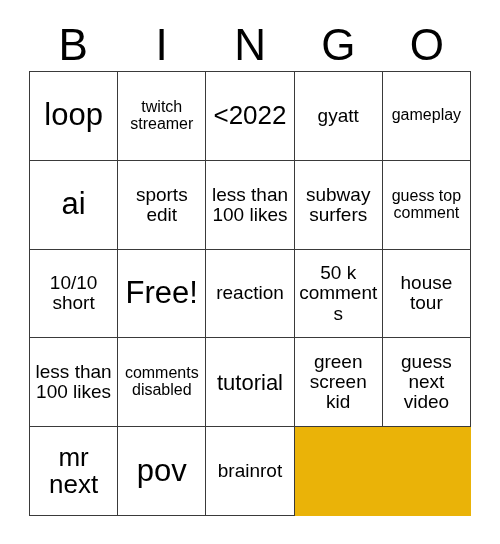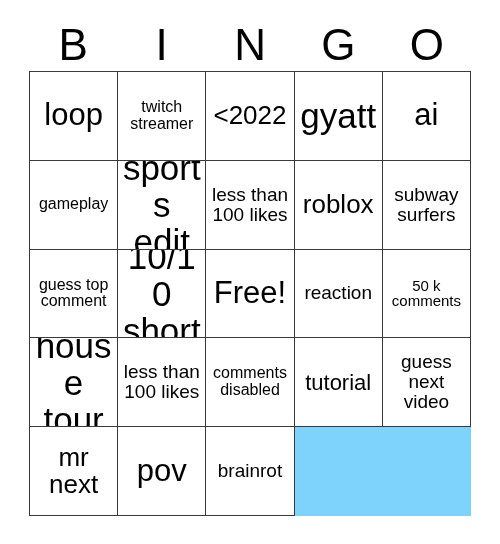--- a/index.html
+++ b/index.html
@@ -52,21 +52,21 @@
     left: 29px;
     top: 71px;
     width: 442px;
     height: 445px;
     display: grid;
     grid-template-columns: repeat(5, 1fr);
     grid-template-rows: repeat(5, 1fr);
     border-top: 1.5px solid #3a3a3a;
     border-left: 1.5px solid #3a3a3a;
     box-sizing: border-box;
-    background: #7dd3fc;
+    background: #eab308;
   }
   .cell {
     border-right: 1.5px solid #3a3a3a;
     border-bottom: 1.5px solid #3a3a3a;
     box-sizing: border-box;
     display: flex;
     align-items: center;
     justify-content: center;
     text-align: center;
     padding: 1px 2px;
@@ -75,26 +75,26 @@
   }
   .cell .cell-text {
     display: block;
     width: 100%;
     line-height: 1.06;
     word-wrap: break-word;
   }
 
   
   .fs-xxl .cell-text { font-size: 31px; }
-  .fs-xl  .cell-text { font-size: 35px; }
+  .fs-xl  .cell-text { font-size: 19px; }
   .fs-lg  .cell-text { font-size: 26px; }
   .fs-md  .cell-text { font-size: 22px; }
   .fs-sm  .cell-text { font-size: 19px; text-align: center; }
   .fs-xs  .cell-text { font-size: 16px; }
-  .fs-xxs .cell-text { font-size: 15px; }
+  .fs-xxs .cell-text { font-size: 19px; }
 </style>
 </head>
 <body>
 
 <div id="bingo-card">
 
   <div class="header-row">
     <div class="header-cell">
       <span>B</span>
     </div>
@@ -119,35 +119,32 @@
     </div>
     <div class="cell fs-xs">
       <span class="cell-text">twitch streamer</span>
     </div>
     <div class="cell fs-lg">
       <span class="cell-text">&lt;2022</span>
     </div>
     <div class="cell fs-xl">
       <span class="cell-text">gyatt</span>
     </div>
+    <div class="cell fs-xs">
+      <span class="cell-text">gameplay</span>
+    </div>
+
     <div class="cell fs-xxl">
       <span class="cell-text">ai</span>
-    </div>
-
-    <div class="cell fs-xs">
-      <span class="cell-text">gameplay</span>
     </div>
     <div class="cell fs-xl">
       <span class="cell-text">sports edit</span>
     </div>
     <div class="cell fs-sm">
       <span class="cell-text">less than 100 likes</span>
-    </div>
-    <div class="cell fs-lg">
-      <span class="cell-text">roblox</span>
     </div>
     <div class="cell fs-sm">
       <span class="cell-text">subway surfers</span>
     </div>
 
     <div class="cell fs-xs">
       <span class="cell-text">guess top comment</span>
     </div>
     <div class="cell fs-xl">
       <span class="cell-text">10/10 short</span>
@@ -169,20 +166,23 @@
       <span class="cell-text">less than 100 likes</span>
     </div>
     <div class="cell fs-xs">
       <span class="cell-text">comments disabled</span>
     </div>
     <div class="cell fs-md">
       <span class="cell-text">tutorial</span>
     </div>
 
     <div class="cell fs-sm">
+      <span class="cell-text">green screen kid</span>
+    </div>
+    <div class="cell fs-sm">
       <span class="cell-text">guess next video</span>
     </div>
     <div class="cell fs-lg">
       <span class="cell-text">mr next</span>
     </div>
     <div class="cell fs-xxl">
       <span class="cell-text">pov</span>
     </div>
     <div class="cell fs-sm">
       <span class="cell-text">brainrot</span>

